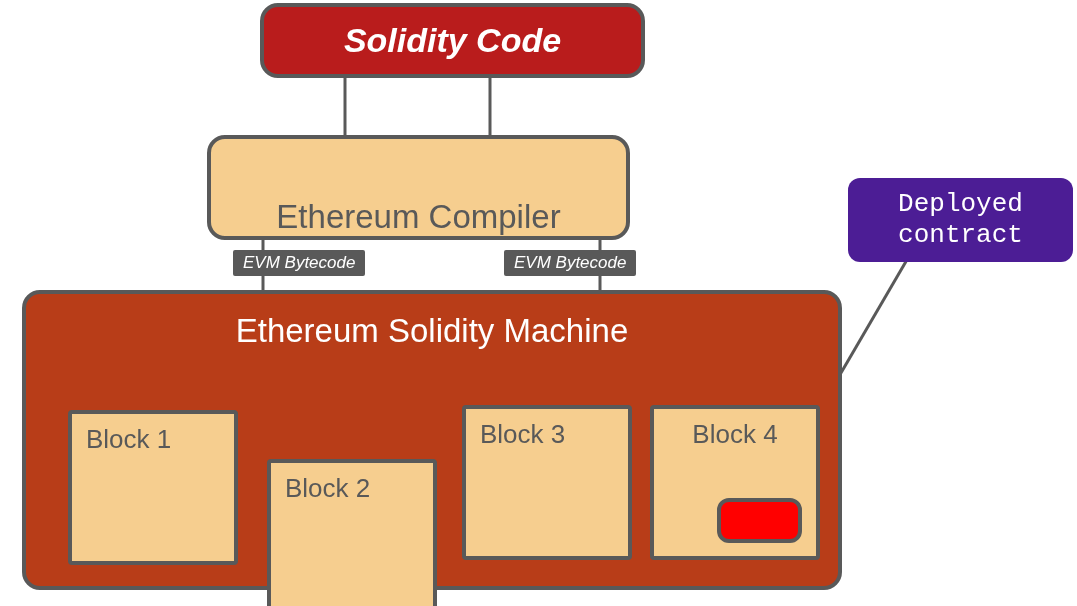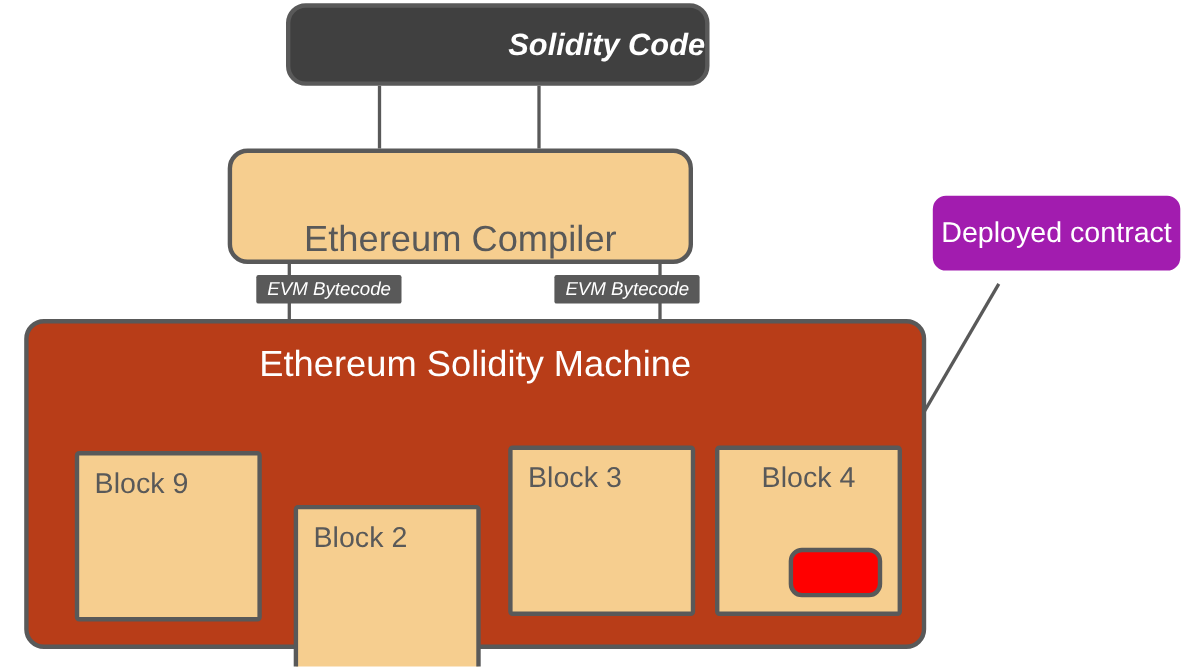--- a/index.html
+++ b/index.html
@@ -15,27 +15,26 @@
       display: flex;
       align-items: center;
       justify-content: center;
       border-radius: 18px;
     }
     .solidity-box {
       left: 260px;
       top: 3px;
       width: 385px;
       height: 75px;
-      background: #404040;
+      background: #b91c1c;
       border: 4px solid #595959;
       color: white;
-      font-size: 28px;
+      font-size: 34px;
       font-weight: bold;
       font-style: italic;
-      justify-content: flex-end;
     }
     .compiler-box {
       left: 207px;
       top: 135px;
       width: 423px;
       height: 105px;
       background: #f6ce8f;
       border: 4px solid #595959;
       color: #595959;
       font-size: 33px;
@@ -65,30 +64,31 @@
       height: 155px;
     }
     .block1 { left: 68px; top: 410px; }
     .block2 { left: 267px; top: 426px; margin-top: 33px; }
     .block3 { left: 462px; top: 405px; }
     .block4 { left: 650px; top: 405px; text-align: center; }
     .deployed-box {
       left: 848px;
       top: 178px;
       width: 225px;
-      height: 68px;
-      background: #a21caf;
+      height: 84px;
+      background: #4c1d95;
       border-radius: 12px;
       color: white;
       font-size: 26px;
       text-align: center;
       line-height: 1.2;
       display: flex;
       align-items: center;
       justify-content: center;
+      font-family: Liberation Mono, monospace;
     }
     .contract-marker {
       position: absolute;
       left: 717px;
       top: 498px;
       width: 85px;
       height: 45px;
       background: #ff0000;
       border: 4px solid #595959;
       border-radius: 12px;
@@ -138,21 +138,21 @@
 </div>
 
 <div class="bytecode-label bytecode1">EVM Bytecode</div>
 <div class="bytecode-label bytecode2">EVM Bytecode</div>
 
 <div class="box evm-box">
   <span>Ethereum Solidity Machine</span>
 </div>
 
 <div class="block-box block1">
-  <span>Block 9</span>
+  <span>Block 1</span>
 </div>
 <div class="block-box block2">
   <span>Block 2</span>
 </div>
 <div class="block-box block3">
   <span>Block 3</span>
 </div>
 <div class="block-box block4">
   <span>Block 4</span>
 </div>

